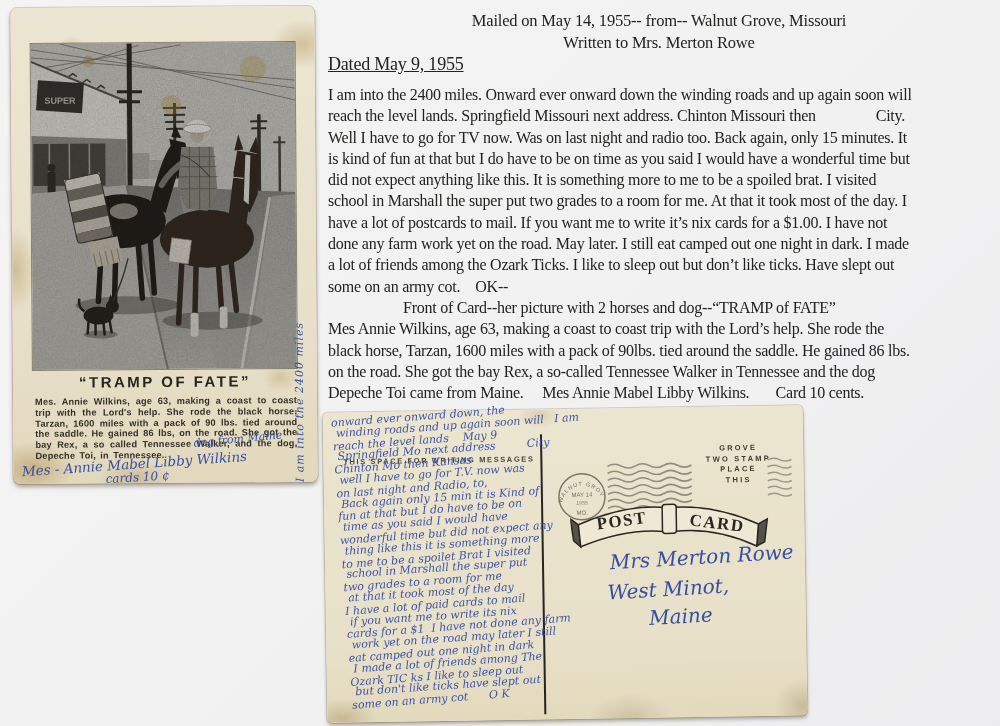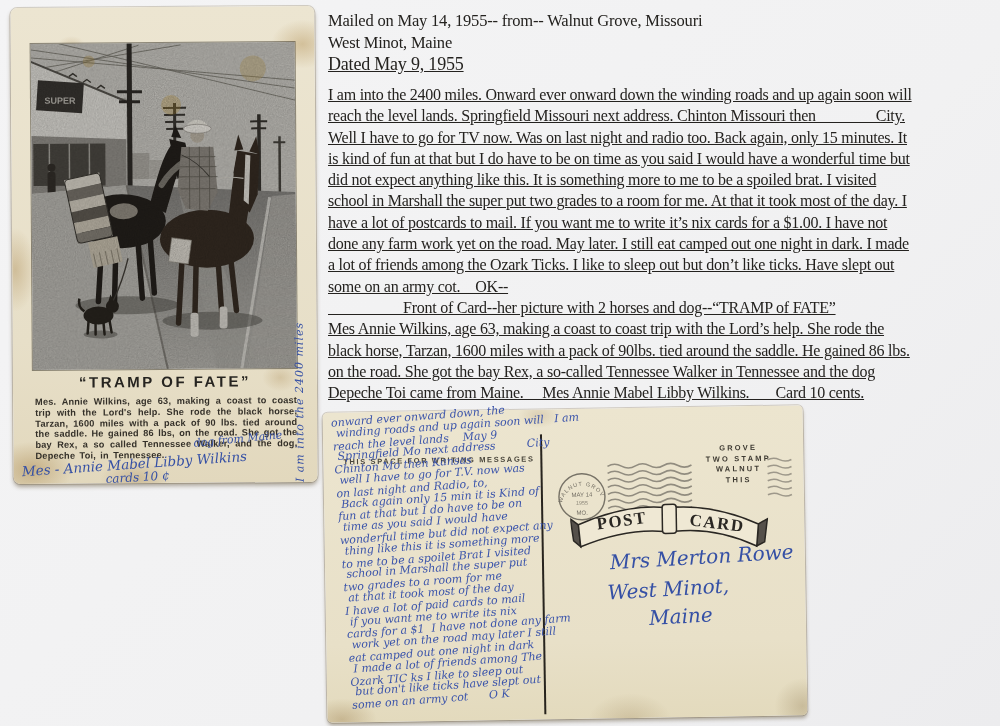--- a/index.html
+++ b/index.html
@@ -37,23 +37,23 @@
   .hand{color:#3550a5;font-style:italic;font-family:"DejaVu Serif", serif;}
   .front-note-inline{position:absolute;left:180px;top:426px;font-size:11px;transform:rotate(-5deg);white-space:nowrap;}
   .front-note-1{position:absolute;left:8px;top:447px;width:270px;font-size:13.5px;transform:rotate(-3.5deg);white-space:nowrap;}
   .front-note-2{position:absolute;left:92px;top:463px;font-size:12px;transform:rotate(-3deg);white-space:nowrap;}
   .front-note-vert{
     position:absolute;left:280px;top:226px;height:250px;font-size:11px;letter-spacing:1px;
     writing-mode:vertical-rl;transform:rotate(180deg);white-space:nowrap;
   }
   
   .typed-block{position:absolute;left:328px;top:10px;width:662px;color:#24221f;}
-  .typed-head{font-size:16.5px;line-height:21.5px;letter-spacing:-.2px;}
+  .typed-head{text-align:center;font-size:16.5px;line-height:21.5px;letter-spacing:-.2px;}
   .typed-dated{font-size:18px;margin-top:1px;letter-spacing:-.2px;text-decoration:underline;}
-  .typed-body{font-size:16px;line-height:21.3px;letter-spacing:-.25px;white-space:pre;margin-top:9px;text-decoration:underline;}
+  .typed-body{font-size:16px;line-height:21.3px;letter-spacing:-.25px;white-space:pre;margin-top:9px;}
   
   .back-card{
     left:325px;top:409px;width:480px;height:310px;border-radius:5px;
     transform:rotate(-0.9deg);
     background:
       radial-gradient(ellipse 50px 30px at 3% 99%, rgba(135,100,45,.30), transparent 70%),
       radial-gradient(ellipse 60px 40px at 63% 101%, rgba(130,100,50,.22), transparent 70%),
       radial-gradient(ellipse 40px 40px at 99% 97%, rgba(120,95,50,.25), transparent 70%),
       radial-gradient(ellipse 30px 18px at 45% 2%, rgba(140,105,50,.18), transparent 70%),
       linear-gradient(#ece5cf,#e8e0c8 75%,#e3dabd);
@@ -254,21 +254,21 @@
   <div class="front-title">“TRAMP OF FATE”</div>
   <div class="front-caption">Mes. Annie Wilkins, age 63, making a coast to coast trip with the Lord's help.  She rode the black horse, Tarzan, 1600 miles with a pack of 90 lbs. tied around the saddle. He gained 86 lbs, on the road.  She got the bay Rex, a so called Tennessee Walker, and the dog, Depeche Toi, in Tennessee.</div>
   <div class="hand front-note-inline">dog from Maine</div>
   <div class="hand front-note-1">Mes - Annie Mabel Libby Wilkins</div>
   <div class="hand front-note-2">cards 10 ¢</div>
   <div class="hand front-note-vert">I am into the 2400 miles</div>
 </div>
 
 <div class="typed-block">
   <div class="typed-head">Mailed on May 14, 1955-- from-- Walnut Grove, Missouri</div>
-  <div class="typed-head">West Minot, Maine</div>
+  <div class="typed-head">Written to Mrs. Merton Rowe</div>
   <div class="typed-dated">Dated May 9, 1955</div>
   <div class="typed-body">I am into the 2400 miles. Onward ever onward down the winding roads and up again soon will
 reach the level lands. Springfield Missouri next address. Chinton Missouri then                City.
 Well I have to go for TV now. Was on last night and radio too. Back again, only 15 minutes. It
 is kind of fun at that but I do have to be on time as you said I would have a wonderful time but
 did not expect anything like this. It is something more to me to be a spoiled brat. I visited
 school in Marshall the super put two grades to a room for me. At that it took most of the day. I
 have a lot of postcards to mail. If you want me to write it’s nix cards for a $1.00. I have not
 done any farm work yet on the road. May later. I still eat camped out one night in dark. I made
 a lot of friends among the Ozark Ticks. I like to sleep out but don’t like ticks. Have slept out
@@ -281,21 +281,21 @@
 </div>
 
 <div class="card back-card">
 
   <div class="space-header">THIS SPACE FOR WRITING MESSAGES</div>
   <div class="divider"></div>
 
   <div class="stamp-box">
     <div>GROVE</div>
     <div>TWO STAMP</div>
-    <div>WALNUT</div>
+    <div>PLACE</div>
     <div>THIS</div>
   </div>
 
   <div class="msg-block">
     <div class="hand msg-line">onward ever onward down, the</div>
     <div class="hand msg-line">winding roads and up again soon will   I am</div>
     <div class="hand msg-line">reach the level lands    May 9</div>
     <div class="hand msg-line">Springfield Mo next address         City</div>
     <div class="hand msg-line">Chinton Mo then Kansas</div>
     <div class="hand msg-line">well I have to go for T.V. now was</div>

